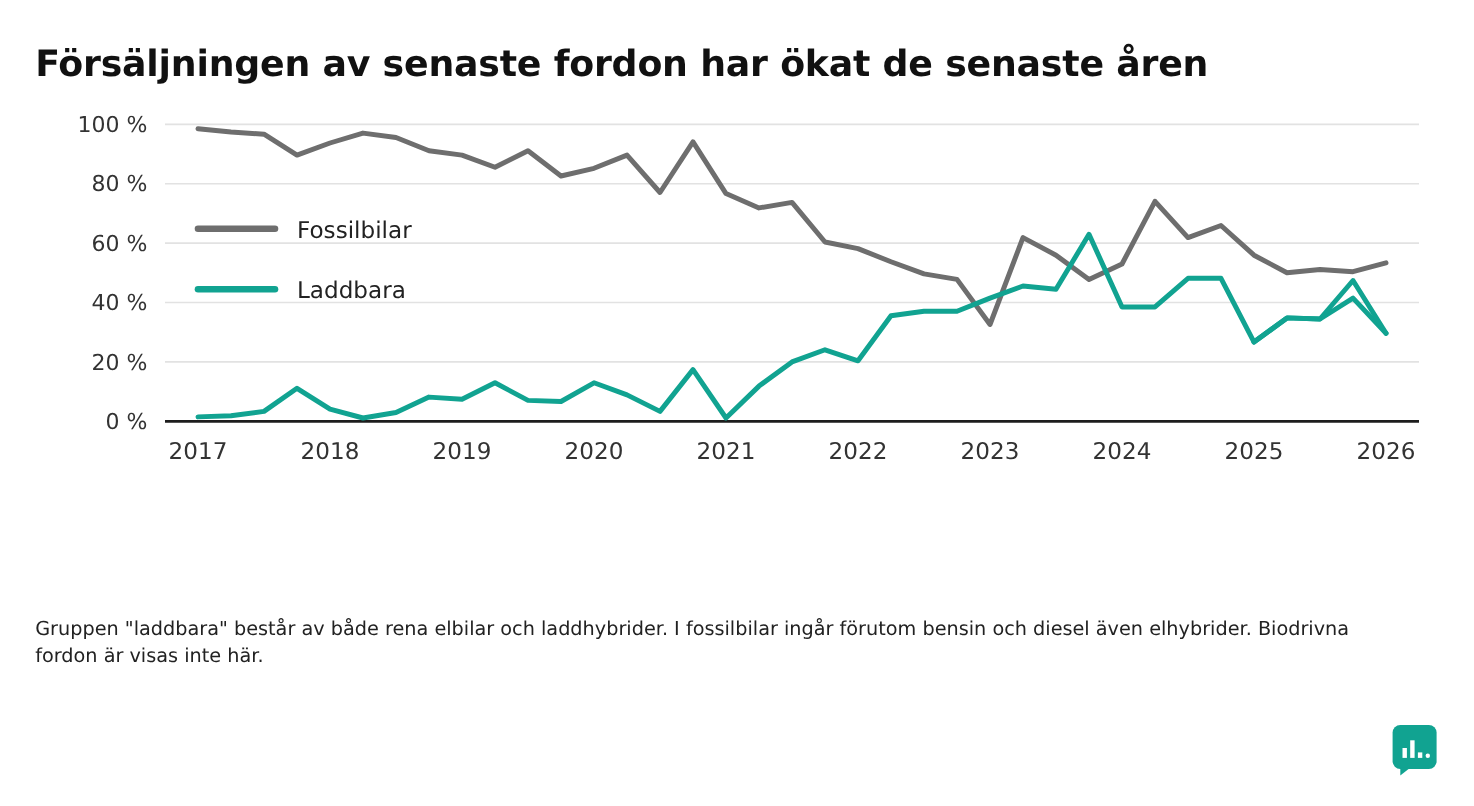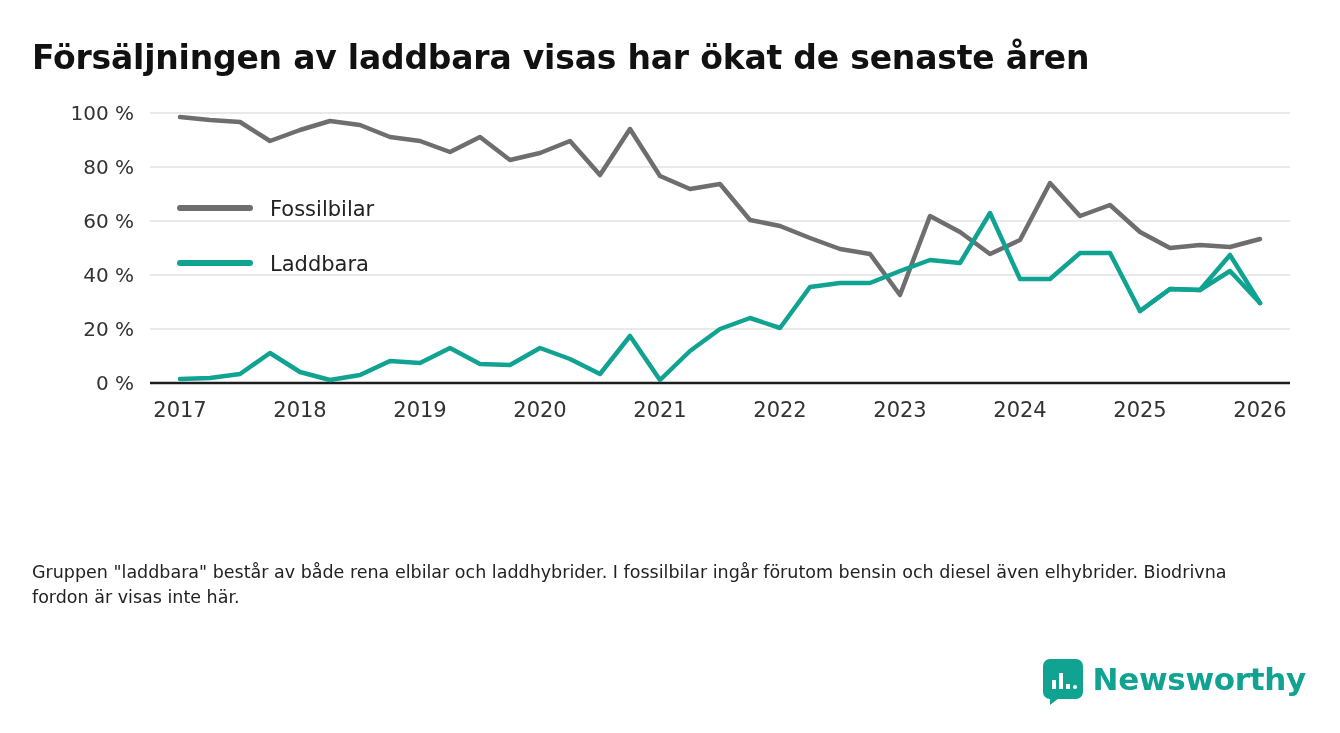--- a/index.html
+++ b/index.html
@@ -119,21 +119,21 @@
   .tick-label-x {
     font-size: 21px;
     fill: #333333;
   }
 </style>
 </head>
 <body>
 
 <div class="page">
 
-  <h1 class="title">Försäljningen av laddbara visas har ökat de senaste åren</h1>
+  <h1 class="title">Försäljningen av senaste fordon har ökat de senaste åren</h1>
 
   <div class="chart-area">
     <svg class="chart" width="1276" height="340" viewBox="0 0 1276 340">
 
       <g>
         <line x1="118" y1="8" x2="1258" y2="8" stroke="#e2e2e2" stroke-width="1.5"></line>
         <line x1="118" y1="62" x2="1258" y2="62" stroke="#e2e2e2" stroke-width="1.5"></line>
         <line x1="118" y1="116" x2="1258" y2="116" stroke="#e2e2e2" stroke-width="1.5"></line>
         <line x1="118" y1="170" x2="1258" y2="170" stroke="#e2e2e2" stroke-width="1.5"></line>
         <line x1="118" y1="224" x2="1258" y2="224" stroke="#e2e2e2" stroke-width="1.5"></line>
@@ -182,16 +182,15 @@
 
   <div class="brandbar">
     <div class="brandmark">
       <div class="bars">
         <i class="b1"></i>
           <i class="b2"></i>
           <i class="b3"></i>
           <i class="dot"></i>
       </div>
     </div>
-    <div class="brandname">Newsworthy</div>
   </div>
 
 </div>
 
 </body></html>

